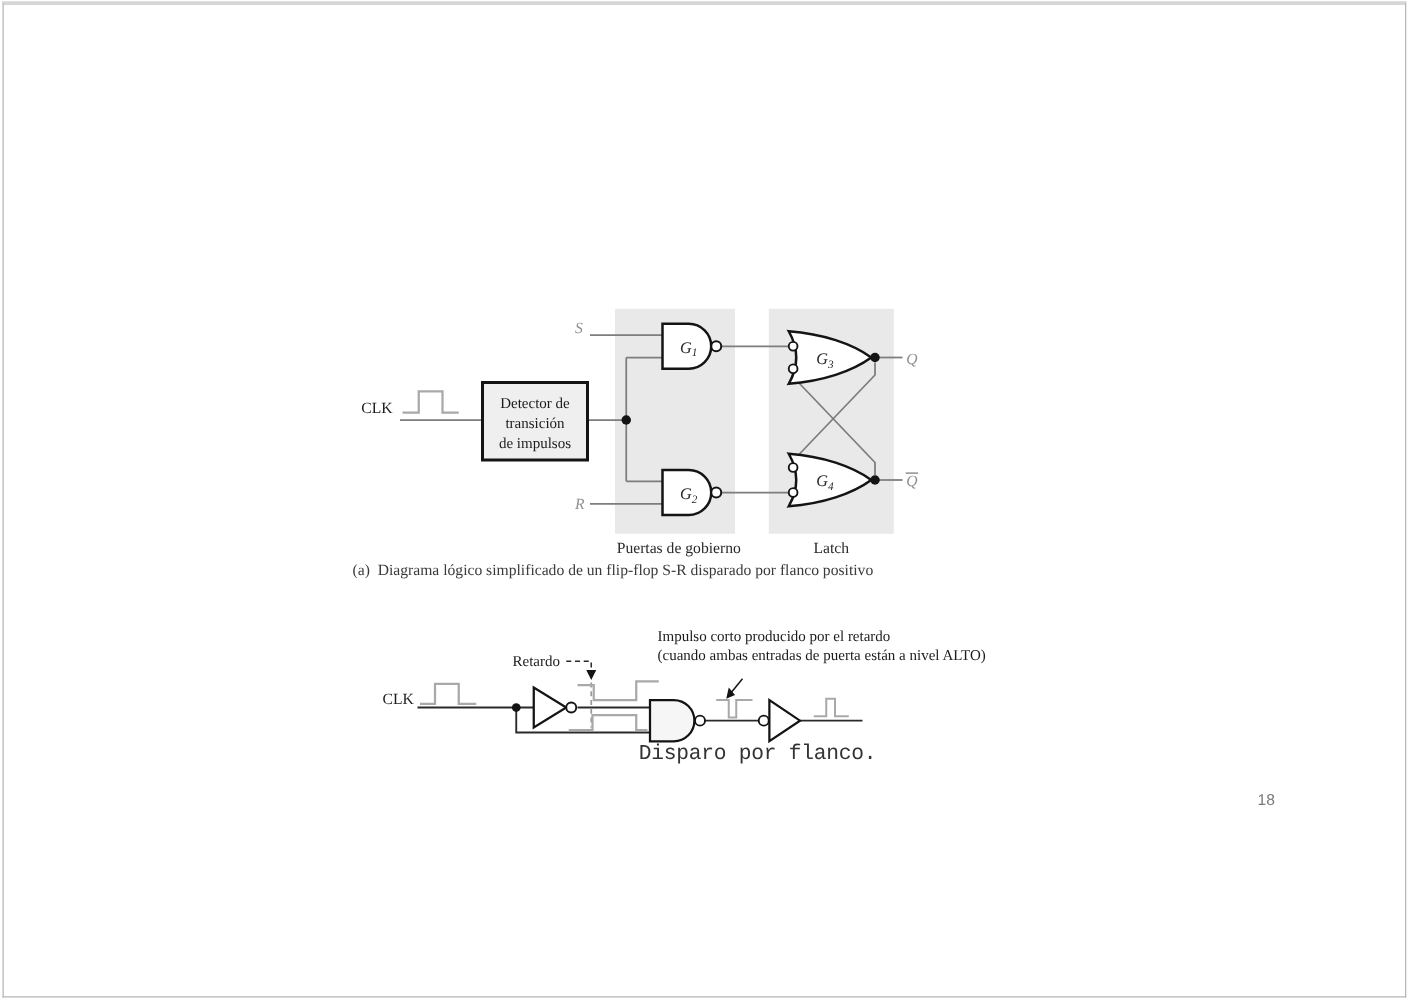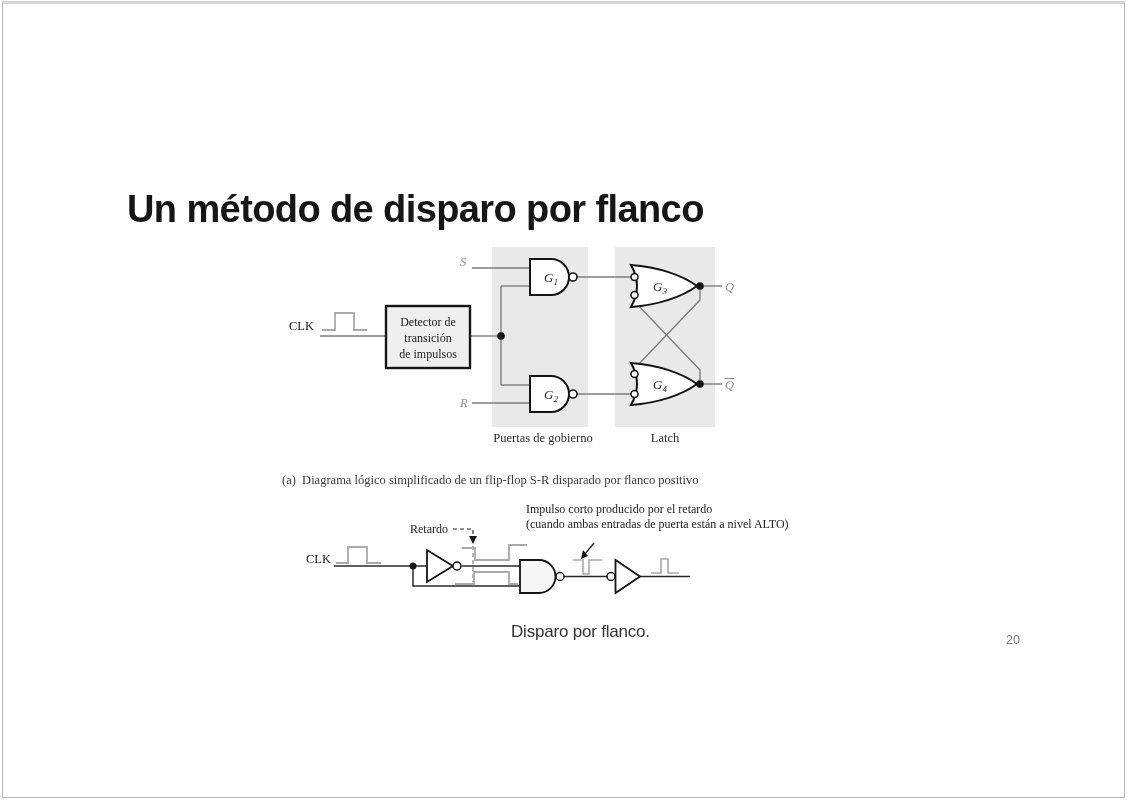--- a/index.html
+++ b/index.html
@@ -1,42 +1,41 @@
 <!DOCTYPE html>
 <html><head>
 <meta charset="utf-8">
 <style>
   html,body{margin:0;padding:0;background:#fff;width:1128px;height:800px;overflow:hidden;}
   .slide{position:absolute;left:2px;top:1px;width:1121px;height:793px;background:#fff;
          border:1px solid #b6b6b6;border-top:3px solid #d6d6d6;}
   .title{position:absolute;left:124px;top:184px;margin:0;
          font-family:"Liberation Sans",sans-serif;font-weight:700;font-size:38px;
          letter-spacing:-0.6px;color:#161616;}
-  .caption{position:absolute;font-family:"Liberation Serif",serif;font-size:12.5px;color:#3a3a3a;white-space:pre;margin-top:24px;}
+  .caption{position:absolute;font-family:"Liberation Serif",serif;font-size:12.5px;color:#3a3a3a;white-space:pre;}
   .caption-a{left:279px;top:445px;}
   .caption-b{left:299px;top:599px;}
-  .footer-caption{position:absolute;left:508px;top:618px;
-         font-family:Liberation Sans, sans-serif;font-size:17px;color:#333;letter-spacing:-0.2px;}
+  .footer-caption{position:absolute;left:508px;top:590px;
+         font-family:Liberation Mono, monospace;font-size:17px;color:#333;letter-spacing:-0.2px;}
   .page-number{position:absolute;left:1003px;top:629px;
          font-family:"Liberation Sans",sans-serif;font-size:12.5px;color:#7a7a7a;}
   svg{position:absolute;left:0;top:0;}
   svg text{font-family:"Liberation Serif",serif;fill:#1c1c1c;}
   .sig{font-style:italic;fill:#8f8f8f;font-size:12.5px;}
   .glabel{font-style:italic;font-size:13px;fill:#2a2a2a;}
   .boxtxt{font-size:12px;}
   .bandtxt{font-size:12.5px;fill:#2a2a2a;}
   .clktxt{font-size:12.5px;}
   .notetxt{font-size:12px;}
 </style>
 </head>
 <body>
 
 <div class="slide">
 
-  <h1 class="title">Un método de disparo por flanco</h1>
 
   <svg width="1128" height="800" viewBox="0 0 1128 800">
 
     <g>
       <rect x="489" y="243" width="96" height="180" fill="#e9e9e9"></rect>
       <rect x="612" y="243" width="100" height="180" fill="#e9e9e9"></rect>
 
       <g stroke="#7d7d7d" stroke-width="1.4" fill="none">
         <path d="M317,332 H383"></path>
         <path d="M467,332 H498"></path>
@@ -145,14 +144,14 @@
         <circle cx="608" cy="572.5" r="4" fill="#fff" stroke="#141414" stroke-width="1.5"></circle>
         <path d="M612.5,556 L612.5,589 L637,572.5 Z" fill="#fff" stroke="#141414" stroke-width="1.8"></path>
       </g>
 
       <polyline points="648,569 658,569 658,555 665,555 665,569 676,569" fill="none" stroke="#a9a9a9" stroke-width="1.6"></polyline>
     </g>
   </svg>
 
   <div class="caption caption-a">(a)&nbsp; Diagrama lógico simplificado de un flip-flop S-R disparado por flanco positivo</div>
   <div class="footer-caption">Disparo por flanco.</div>
-  <div class="page-number">20</div>
+  <div class="page-number">18</div>
 </div>
 
 </body></html>

